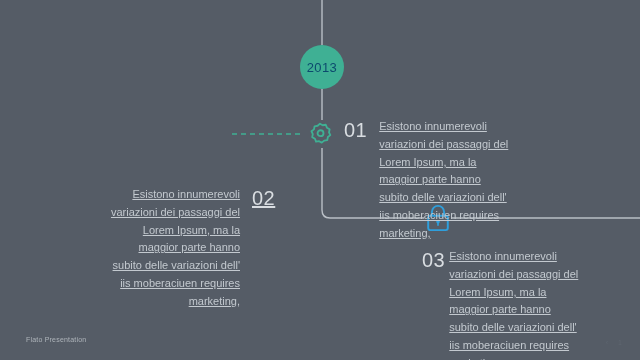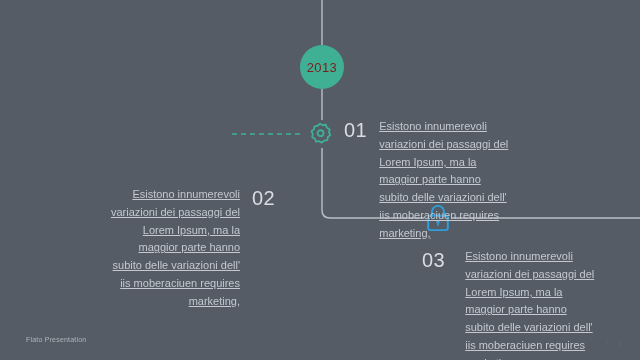--- a/index.html
+++ b/index.html
@@ -40,21 +40,21 @@
     height: 44px;
     border-radius: 50%;
     background: #3fb094;
     display: flex;
     align-items: center;
     justify-content: center;
   }
   .year-node .year-label {
     font-size: 13px;
     letter-spacing: 0.4px;
-    color: #7f1d1d;
+    color: #0c4a6e;
   }
 
   
   .node-icon {
     position: absolute;
     display: block;
   }
   .node-gear {
     left: 306px;
     top: 120px;
@@ -97,28 +97,28 @@
   }
   .step-01 .step-num { margin-right: 12px; margin-top: 2px; text-align: center; }
   .step-01 .step-body { text-align: left; }
 
   
   .step-02 {
     left: 108px;
     top: 186px;
   }
   .step-02 .step-body { text-align: right; order: 1; }
-  .step-02 .step-num  { order: 2; margin-left: 12px; margin-top: 2px; }
+  .step-02 .step-num  { order: 2; margin-left: 12px; margin-top: 2px; text-decoration: underline; }
 
   
   .step-03 {
     left: 422px;
     top: 248px;
   }
-  .step-03 .step-num { margin-right: 20px; margin-top: 2px; }
+  .step-03 .step-num { margin-right: 4px; margin-top: 2px; }
   .step-03 .step-body { text-align: left; }
 
   
   .footer-brand {
     position: absolute;
     left: 26px;
     bottom: 17px;
     font-size: 7px;
     color: #aeb4ba;
     letter-spacing: 0.2px;

